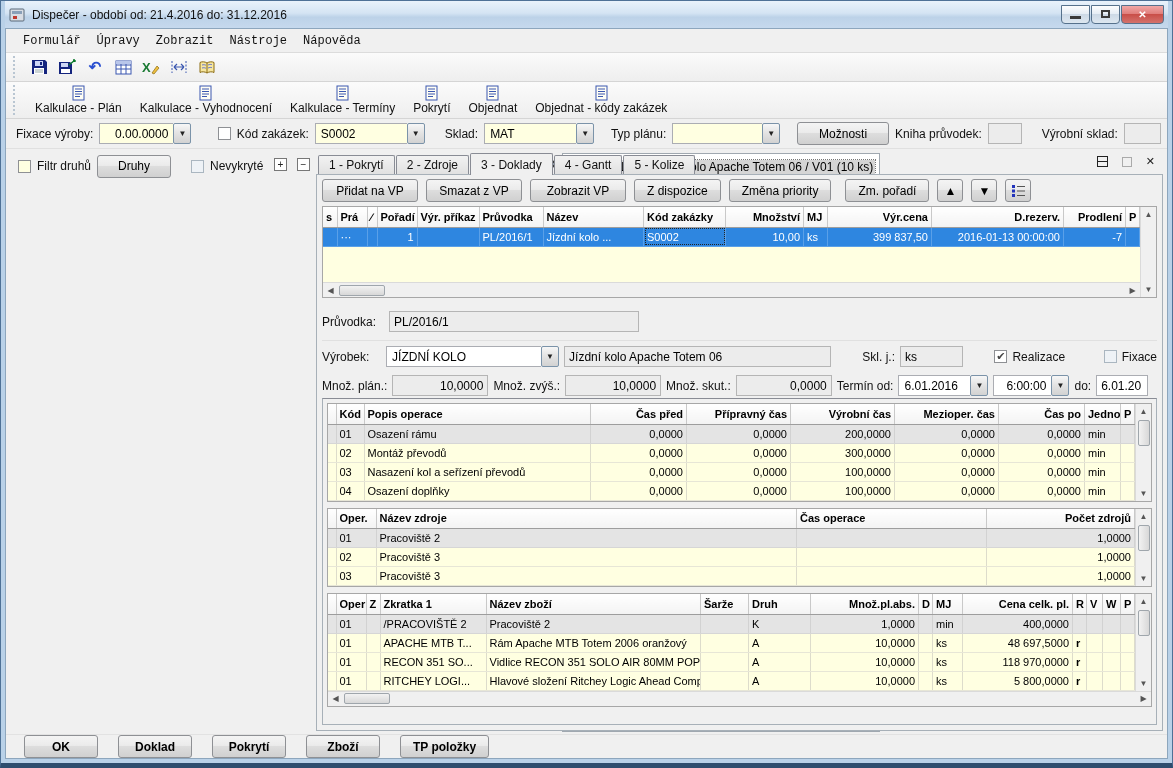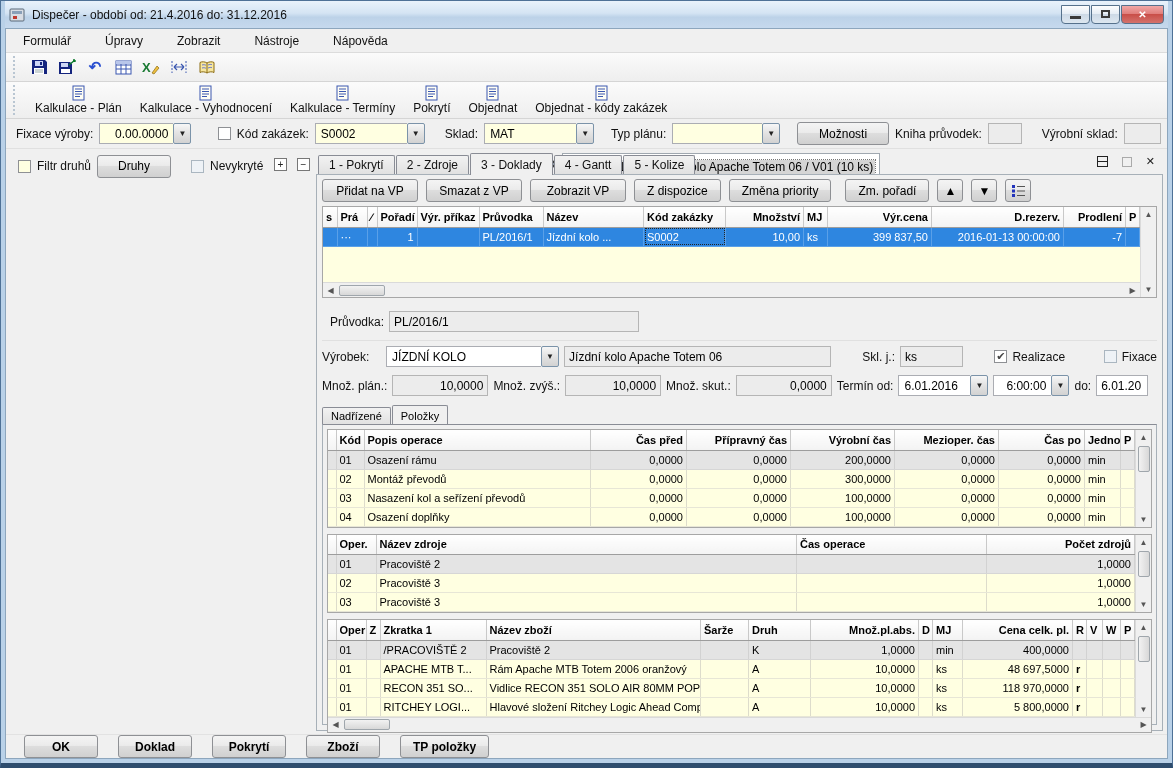--- a/index.html
+++ b/index.html
@@ -12,21 +12,21 @@
   .titlebar .title { font-size:12px; color:#111; flex:1; white-space:nowrap; overflow:hidden; }
   .wincontrols { display:flex; gap:1px; align-items:flex-start; height:20px; }
   .winbtn { width:29px; height:19px; border:1px solid #56718c; border-radius:0 0 4px 4px; background:linear-gradient(#fdfdfd,#e6edf5 45%,#cdd9e6 50%,#dde7f0); display:flex; align-items:center; justify-content:center; font-size:10px; color:#333; }
   .winbtn.close { width:43px; background:linear-gradient(#f0a8a6,#e07f7c 45%,#c94f49 50%,#d4726c); color:#fff; font-weight:bold; }
   .winbtn .minglyph { width:11px; height:3px; background:#3a3a3a; margin-top:6px; }
   .winbtn .maxglyph { width:9px; height:8px; border:2px solid #3a3a3a; }
 
   
   .client { flex:1; min-height:0; background:#f0f0f0; border:1px solid #8da6bd; display:flex; flex-direction:column; }
 
-  .menubar { height:24px; display:flex; align-items:center; gap:20px; padding-left:10px; border-bottom:1px solid #dcdcdc; background:#f0f0f0; }
+  .menubar { height:24px; display:flex; align-items:center; gap:2px; padding-left:10px; border-bottom:1px solid #dcdcdc; background:#f0f0f0;font-family:Liberation Mono, monospace; }
   .menubar .mitem { font-size:12px; padding:3px 7px; color:#111; }
 
   .toolbar { display:flex; align-items:center; background:linear-gradient(#fbfbfb,#eeeeee); border-bottom:1px solid #d5d5d5; position:relative; }
   .toolbar::before { content:""; width:4px; align-self:stretch; margin:3px 4px 3px 3px; border-left:2px dotted #b9c6d2; }
   .toolbar1 { height:29px; gap:4px; padding-left:4px; }
   .tbico { width:24px; height:22px; display:flex; align-items:center; justify-content:center; font-size:15px; }
   .toolbar2 { height:37px; gap:6px; padding-left:4px; }
   .bigbtn { display:flex; flex-direction:column; align-items:center; justify-content:center; padding:1px 6px; height:34px; font-size:12px; color:#111; }
   .bigbtn .bicon { margin-bottom:0px; }
 
@@ -512,21 +512,21 @@
               </div>
             </div>
             <div class="vscroll">
               <span class="sbtn">▲</span>
               <span class="spring"></span>
               <span class="sbtn">▼</span>
             </div>
           </div>
 
           <div class="formrow">
-            <span class="lbl" style="width:62px;text-align:right;">Průvodka:</span>
+            <span class="lbl" style="width:62px;">Průvodka:</span>
             <span class="field gray" style="width:250px;">PL/2016/1</span>
           </div>
 
           <div class="formrow" style="border-top:1px solid #e0e0e0; padding-top:5px;">
             <span class="lbl" style="width:62px;">Výrobek:</span>
             <span class="combo">
               <span class="cfield" style="min-width:155px;">JÍZDNÍ KOLO</span>
               <span class="dd">▼</span>
             </span>
             <span class="field gray" style="width:280px;">Jízdní kolo Apache Totem 06</span>
@@ -554,24 +554,20 @@
               <span class="dd">▼</span>
             </span>
             <span class="combo">
               <span class="cfield" style="min-width:58px; justify-content:flex-end;">6:00:00</span>
               <span class="dd">▼</span>
             </span>
             <span class="lbl">do:</span>
             <span class="field" style="width:52px; overflow:hidden;">6.01.20</span>
           </div>
 
-          <div class="subtabs">
-            <span class="subtab">Nadřízené</span>
-            <span class="subtab active">Položky</span>
-          </div>
 
           <div class="gridstack">
 
             <div class="gridwrap">
               <div class="gcol">
                 <table class="grid">
                     <colgroup>
                       <col style="width: 8px;">
                       <col style="width: 28px;">
                       <col>

